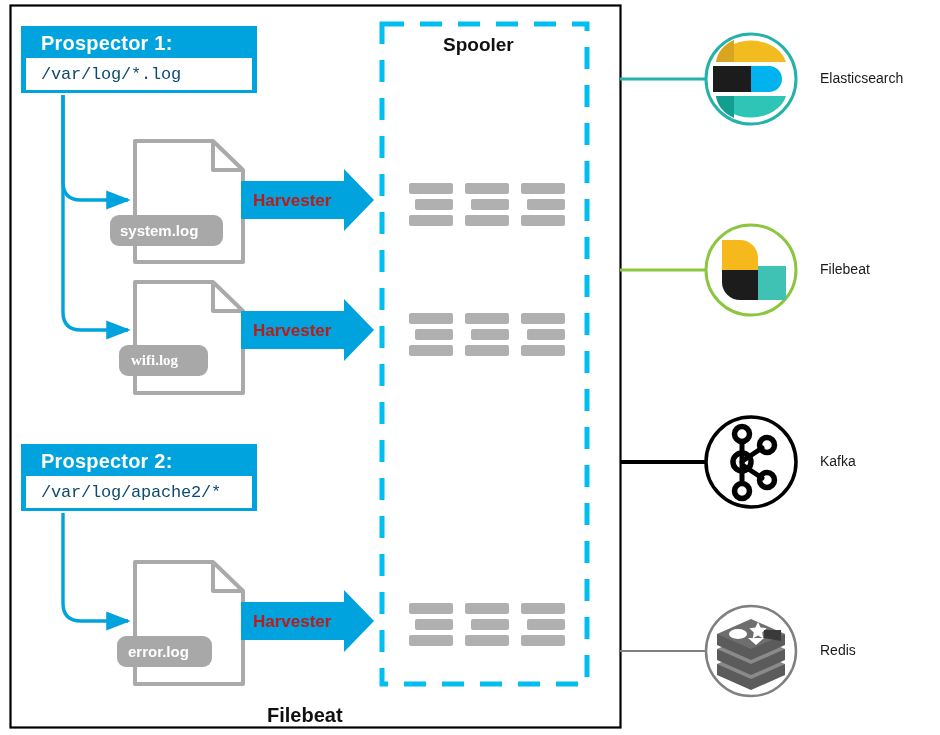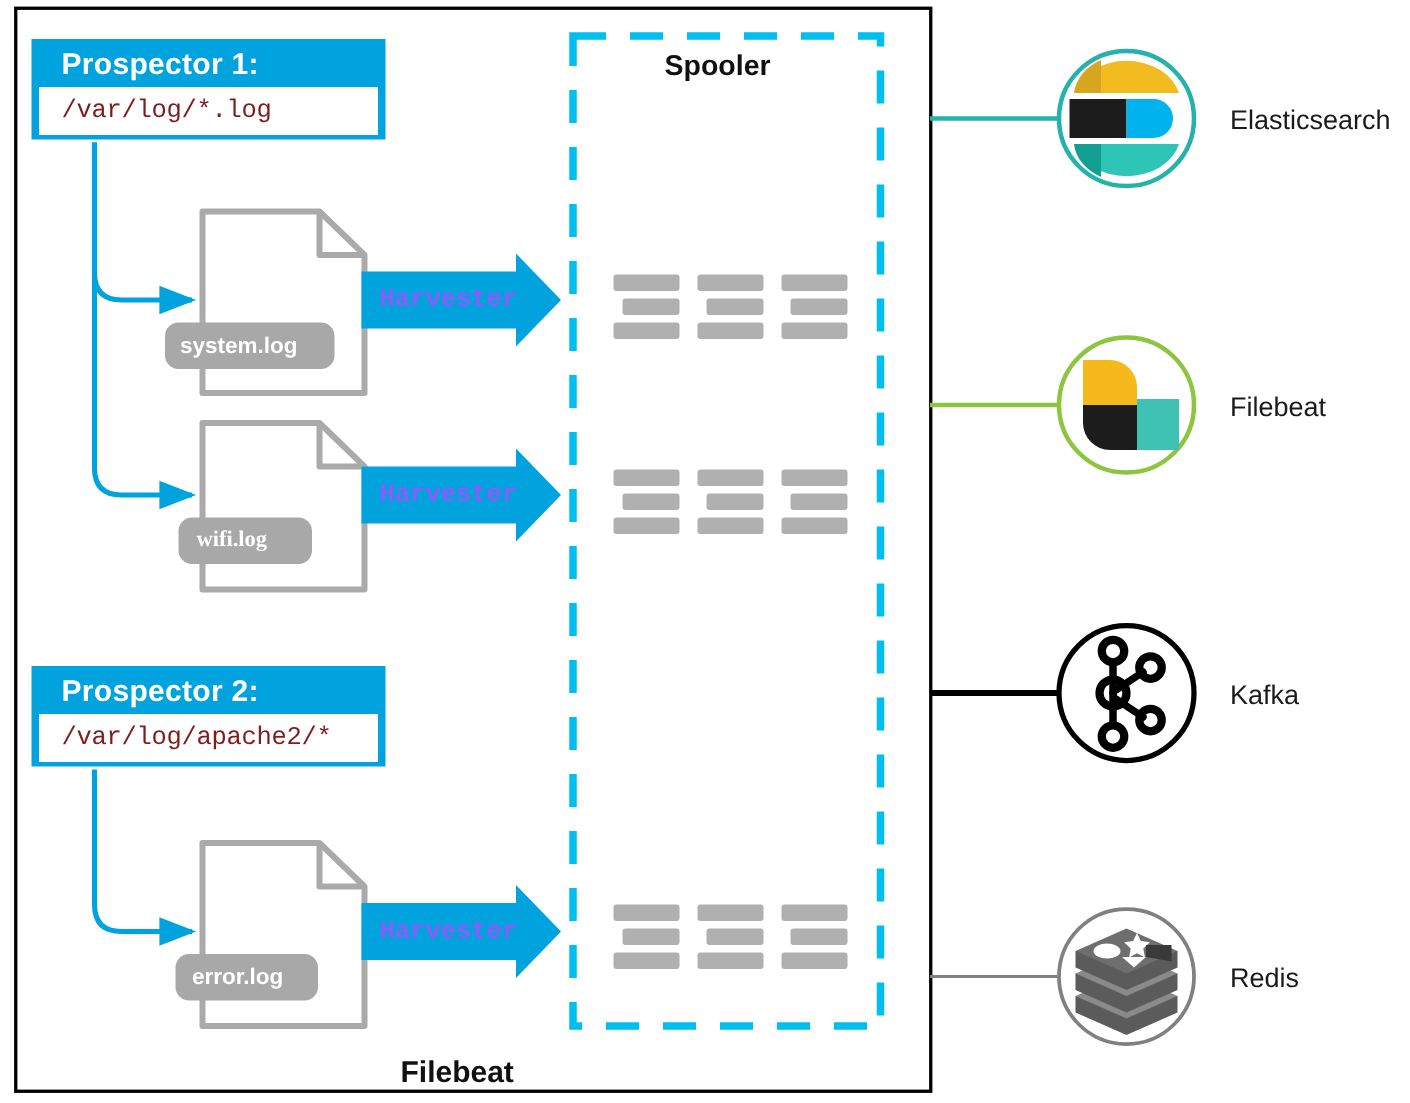--- a/index.html
+++ b/index.html
@@ -13,37 +13,37 @@
   #stage{position:absolute;left:0;top:0;width:940px;height:689px;}
   svg.layer{position:absolute;left:0;top:0;width:940px;height:735px;}
 
   
   .abs{position:absolute;}
   .prospector-title{
     color:#ffffff;font-weight:bold;font-size:20px;
     letter-spacing:.2px;line-height:1;
   }
   .prospector-path{
-    color:#7f1d1d;font-family:"Liberation Mono", monospace;
+    color:#0c4a6e;font-family:"Liberation Mono", monospace;
     font-size:17px;line-height:1;letter-spacing:-.2px;
   }
   .harvester-label{
-    color:#8b5cf6;font-weight:bold;font-size:17px;line-height:1;font-family:Liberation Mono, monospace;
+    color:#b91c1c;font-weight:bold;font-size:17px;line-height:1;
   }
   .spooler-label{
     color:#111111;font-weight:bold;font-size:19px;line-height:1;text-align:right;
   }
   .filebeat-label{
     color:#111111;font-weight:bold;font-size:20px;line-height:1;
   }
   .file-badge-text{
     color:#ffffff;font-weight:bold;font-size:15px;line-height:1;
   }
   .output-label{
-    color:#1a1a1a;font-size:18px;line-height:1;font-weight:normal;
+    color:#1a1a1a;font-size:14px;line-height:1;font-weight:normal;
   }
 </style>
 </head>
 <body>
 
 <div id="stage">
 
   <svg class="layer" viewBox="0 0 940 735">
     <defs>
       <marker id="arrowblue" markerWidth="8" markerHeight="8" refX="6.4" refY="3.2" orient="auto" markerUnits="strokeWidth">

